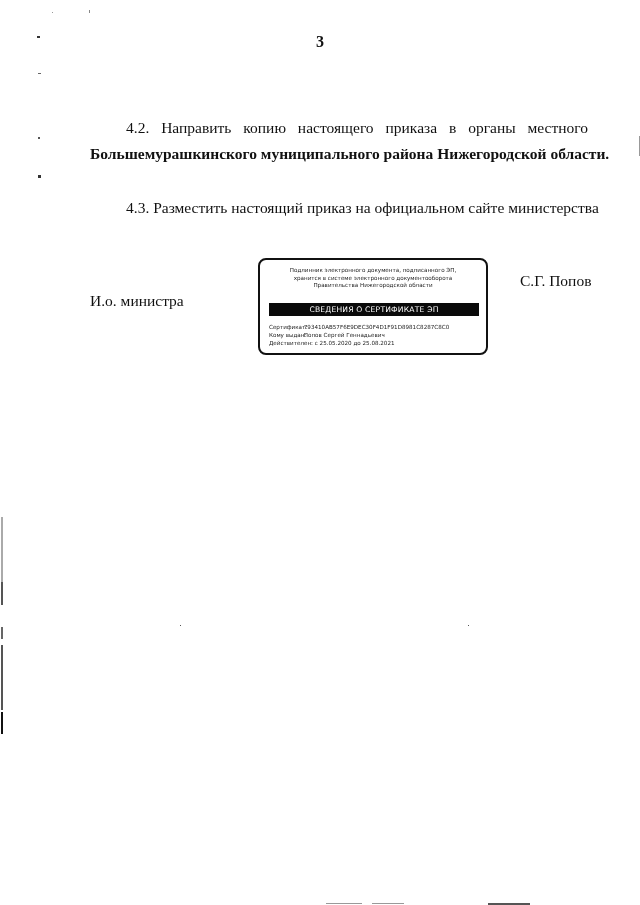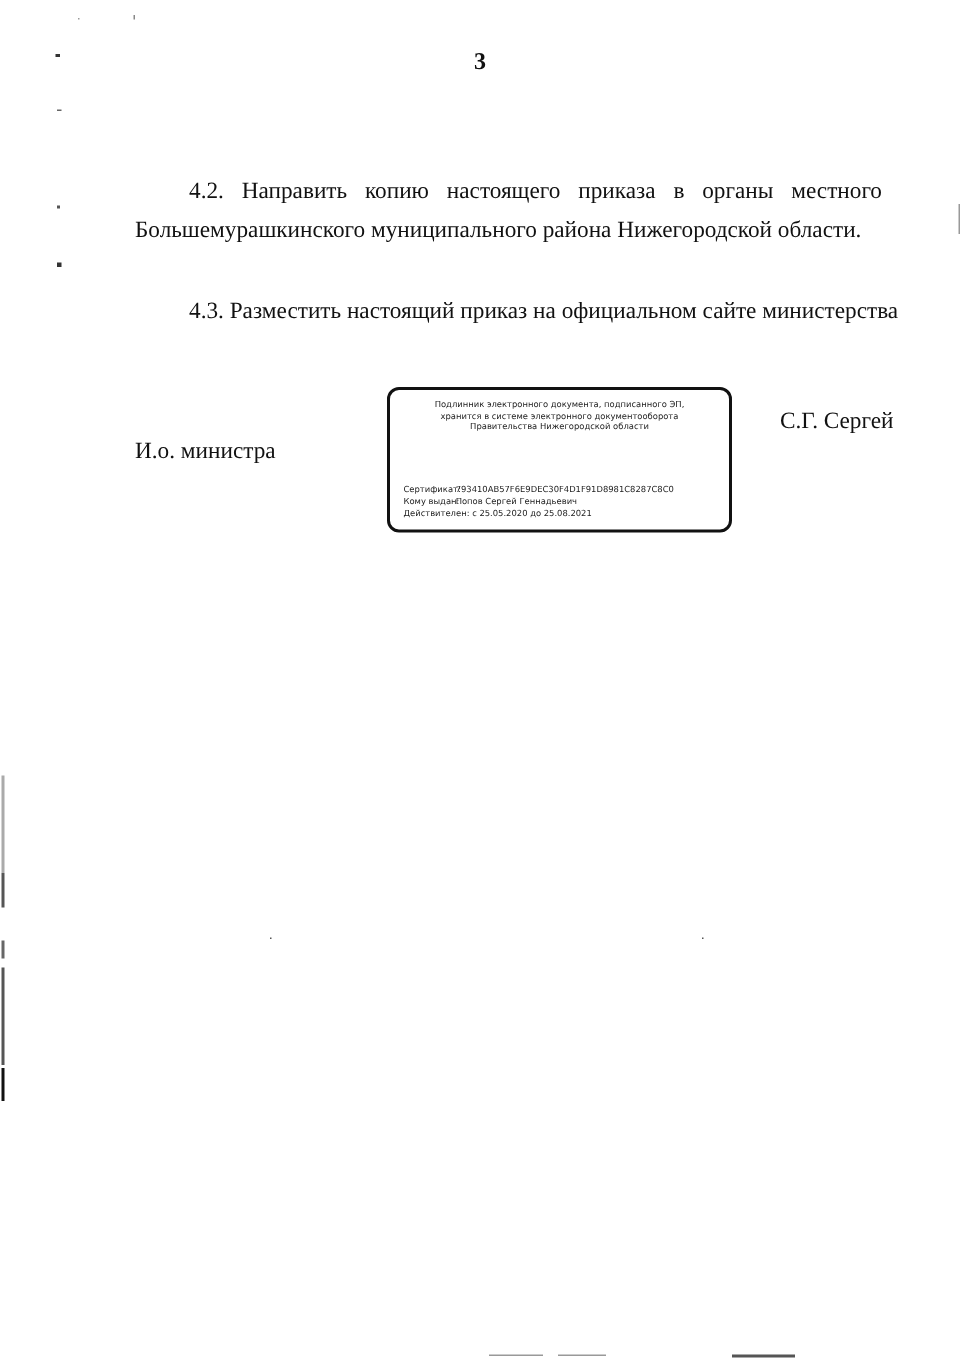--- a/index.html
+++ b/index.html
@@ -9,21 +9,21 @@
   }
   .page-number {
     position: absolute; left: 0; width: 640px; top: 33px; text-align: center;
     font-size: 16px; font-weight: bold;
   }
   .para {
     position: absolute; left: 90px; width: 498px; font-size: 15.5px; line-height: 26px;
     text-align: justify; text-align-last: left; margin-top: 48px;
   }
   .para .line { display: block; text-align: justify; text-align-last: justify; white-space: nowrap; }
-  .para .line.last { text-align-last: left; }
+  .para .line.last { text-align-last: left; font-weight: bold; }
   .para .line.indent { padding-left: 36px; }
   #p42 { top: 67px; }
   #p43 { top: 147px; }
   .sign-left { position: absolute; left: 90px; top: 272px; font-size: 15.5px; margin-top: 20px; }
   .sign-right { position: absolute; left: 520px; top: 272px; font-size: 15.5px; }
   .stamp {
     position: absolute; left: 258px; top: 258px; width: 230px; height: 97px;
     border: 2px solid #111; border-radius: 8px; box-sizing: border-box;
     font-family: "DejaVu Sans", "Liberation Sans", sans-serif; color: #222;
   }
@@ -58,37 +58,38 @@
 </div>
 
 <div class="sign-left">И.о. министра</div>
 
 <div class="stamp">
   <div class="head">
     <div>Подлинник электронного документа, подписанного ЭП,</div>
     <div>хранится в системе электронного документооборота</div>
     <div>Правительства Нижегородской области</div>
   </div>
+  <div class="bar">СВЕДЕНИЯ О СЕРТИФИКАТЕ ЭП</div>
   <div class="info">
     <div>
       <span class="lbl w2">Сертификат:</span>
       <span>793410AB57F6E9DEC30F4D1F91D8981C8287C8C0</span>
     </div>
     <div>
       <span class="lbl w2">Кому выдан:</span>
       <span>Попов Сергей Геннадьевич</span>
     </div>
     <div>
       <span>Действителен:</span>
       <span>с 25.05.2020 до 25.08.2021</span>
     </div>
   </div>
 </div>
 
-<div class="sign-right">С.Г. Сергей</div>
+<div class="sign-right">С.Г. Попов</div>
 
 <div class="mark" style="left:37px;top:36px;width:3px;height:2px;"></div>
 <div class="mark" style="left:38px;top:73px;width:3px;height:1px;background:#666;"></div>
 <div class="mark" style="left:38px;top:137px;width:2px;height:2px;background:#555;"></div>
 <div class="mark" style="left:38px;top:175px;width:3px;height:3px;"></div>
 <div class="mark" style="left:52px;top:12px;width:1px;height:1px;background:#999;"></div>
 <div class="mark" style="left:89px;top:10px;width:1px;height:3px;background:#888;"></div>
 <div class="mark" style="left:639px;top:136px;width:1px;height:20px;background:#999;"></div>
 <div class="mark" style="left:180px;top:625px;width:1px;height:1px;background:#555;"></div>
 <div class="mark" style="left:468px;top:625px;width:1px;height:1px;background:#555;"></div>

